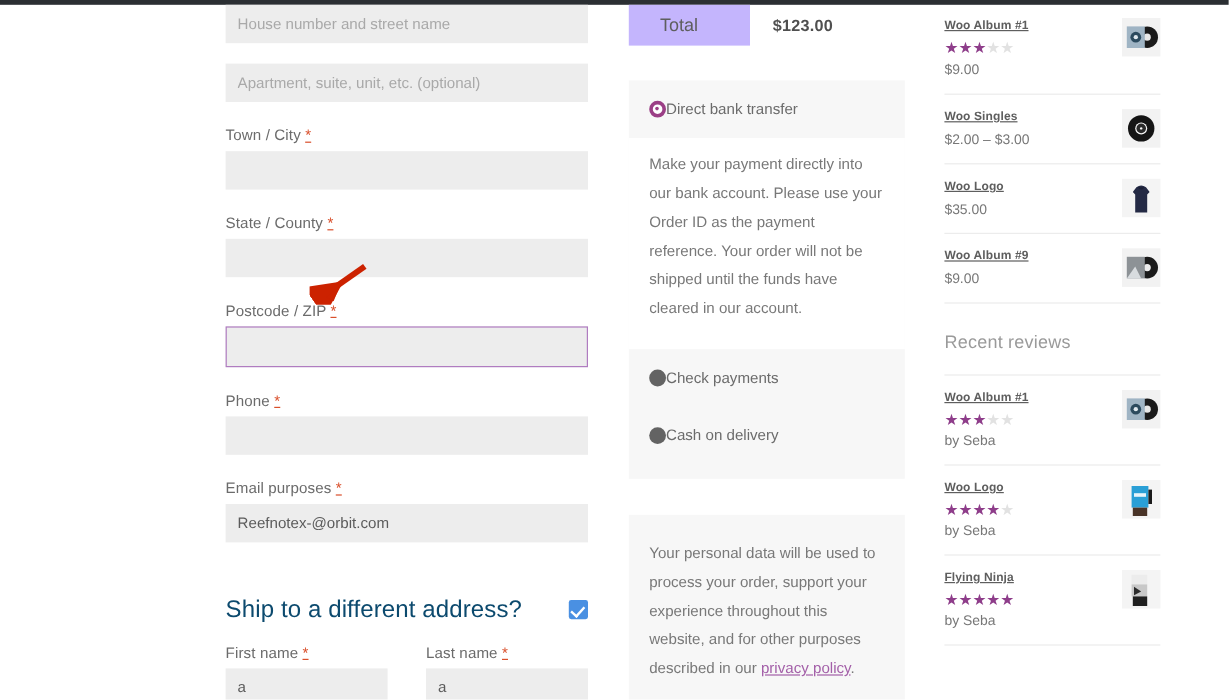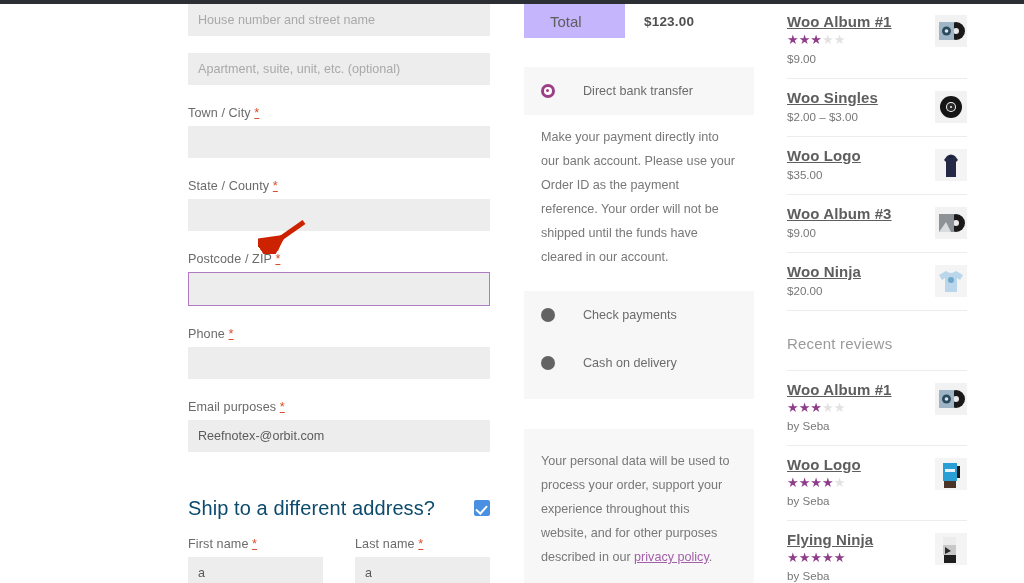--- a/index.html
+++ b/index.html
@@ -132,21 +132,21 @@
     margin-top: 29px;
     background: #f7f7f7;
     width: 230px;
     padding: 0;
   }
   .pay-opt {
     display: flex;
     align-items: center;
     height: 48px;
     padding-left: 17px;
-    gap: 28px;
+    gap: 0;
   }
   .radio {
     width: 14px; height: 14px;
     border-radius: 50%;
     flex: 0 0 auto;
     position: relative;
   }
   .radio.sel {
     background: #ffffff;
     border: 3.5px solid #9b3f86;
@@ -195,21 +195,21 @@
     display: flex;
     justify-content: space-between;
     align-items: flex-start;
     padding: 11px 0 12px 0;
     border-bottom: 1px solid #ececec;
     min-height: 53px;
   }
   .prod-item:first-child { padding-top: 10px; }
   .prod-info { flex: 1 1 auto; padding-top: 1px; }
   .prod-name {
-    font-size: 15px;
+    font-size: 10px;
     color: #5e5e5e;
     text-decoration: underline;
     font-weight: bold;
     display: block;
     line-height: 14px;
     letter-spacing: .1px;
   }
   .prod-price {
     font-size: 11.6px;
     color: #777777;
@@ -422,47 +422,34 @@
         <svg viewBox="0 0 32 32">
             <rect width="32" height="32" fill="#f4f4f4"></rect>
             <path d="M12 7 q4 -3 8 0 l3 4 -2 2 v15 h-10 v-15 l-2 -2 z" fill="#242a45"></path>
             <path d="M13 7 q3 4 6 0" fill="#1a1f35"></path>
           </svg>
       </div>
     </div>
 
     <div class="prod-item">
       <div class="prod-info">
-        <a class="prod-name" href="#">Woo Album #3</a>
+        <a class="prod-name" href="#">Woo Album #9</a>
         <span class="prod-price">$9.00</span>
       </div>
       <div class="thumb">
         <svg viewBox="0 0 32 32">
             <rect width="32" height="32" fill="#f2f2f2"></rect>
             <circle cx="21" cy="16" r="9" fill="#1a1a1a"></circle>
             <circle cx="21" cy="16" r="3" fill="#ececec"></circle>
             <rect x="4" y="7" width="15" height="18" fill="#8d9296"></rect>
             <path d="M4 25 l7 -10 5 10 z" fill="#d8dcdf"></path>
           </svg>
       </div>
     </div>
 
-    <div class="prod-item">
-      <div class="prod-info">
-        <a class="prod-name" href="#">Woo Ninja</a>
-        <span class="prod-price">$20.00</span>
-      </div>
-      <div class="thumb">
-        <svg viewBox="0 0 32 32">
-            <rect width="32" height="32" fill="#f4f4f4"></rect>
-            <path d="M11 6 l-7 4 3 5 3 -2 v14 h12 v-14 l3 2 3 -5 -7 -4 q-5 4 -10 0 z" fill="#b9d6ea"></path>
-            <circle cx="16" cy="15" r="3" fill="#6fa8cc"></circle>
-          </svg>
-      </div>
-    </div>
 
     <h3 class="reviews-head">Recent reviews</h3>
 
     <div class="prod-item">
       <div class="prod-info">
         <a class="prod-name" href="#">Woo Album #1</a>
         <span class="stars"><span class="star on">★</span><span class="star on">★</span><span class="star on">★</span><span class="star">★</span><span class="star">★</span></span>
         <span class="prod-by">by Seba</span>
       </div>
       <div class="thumb">

